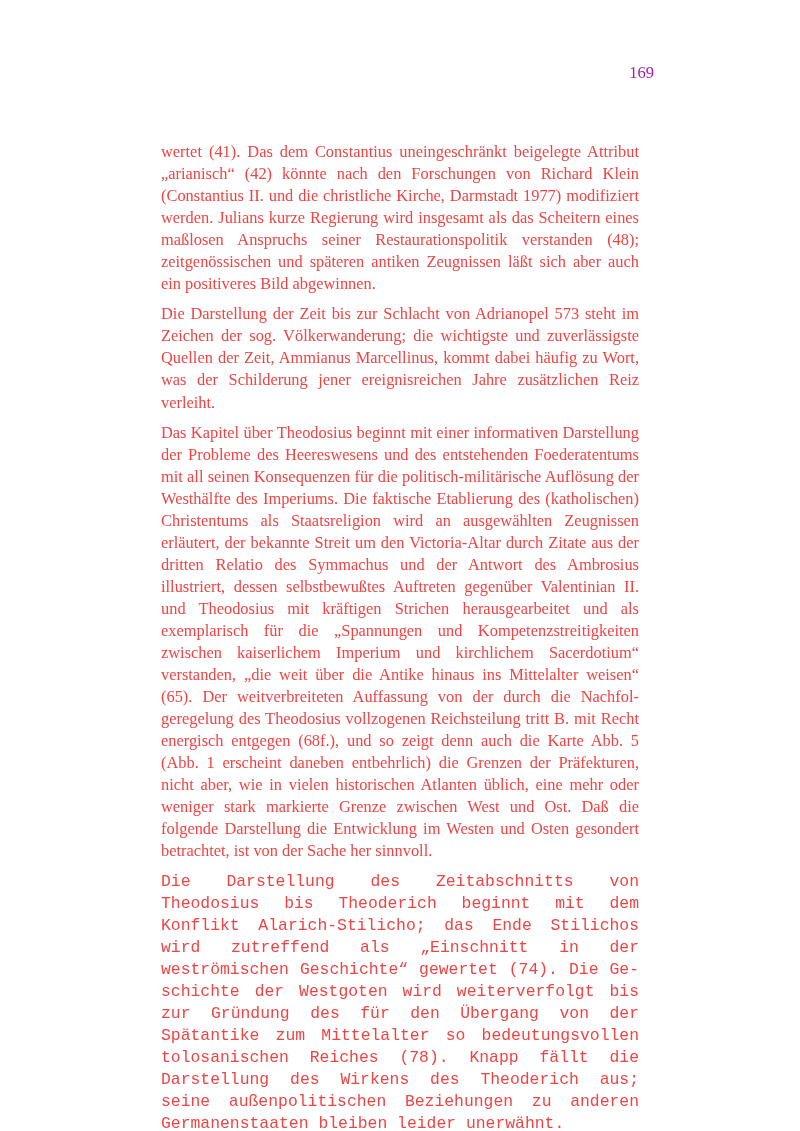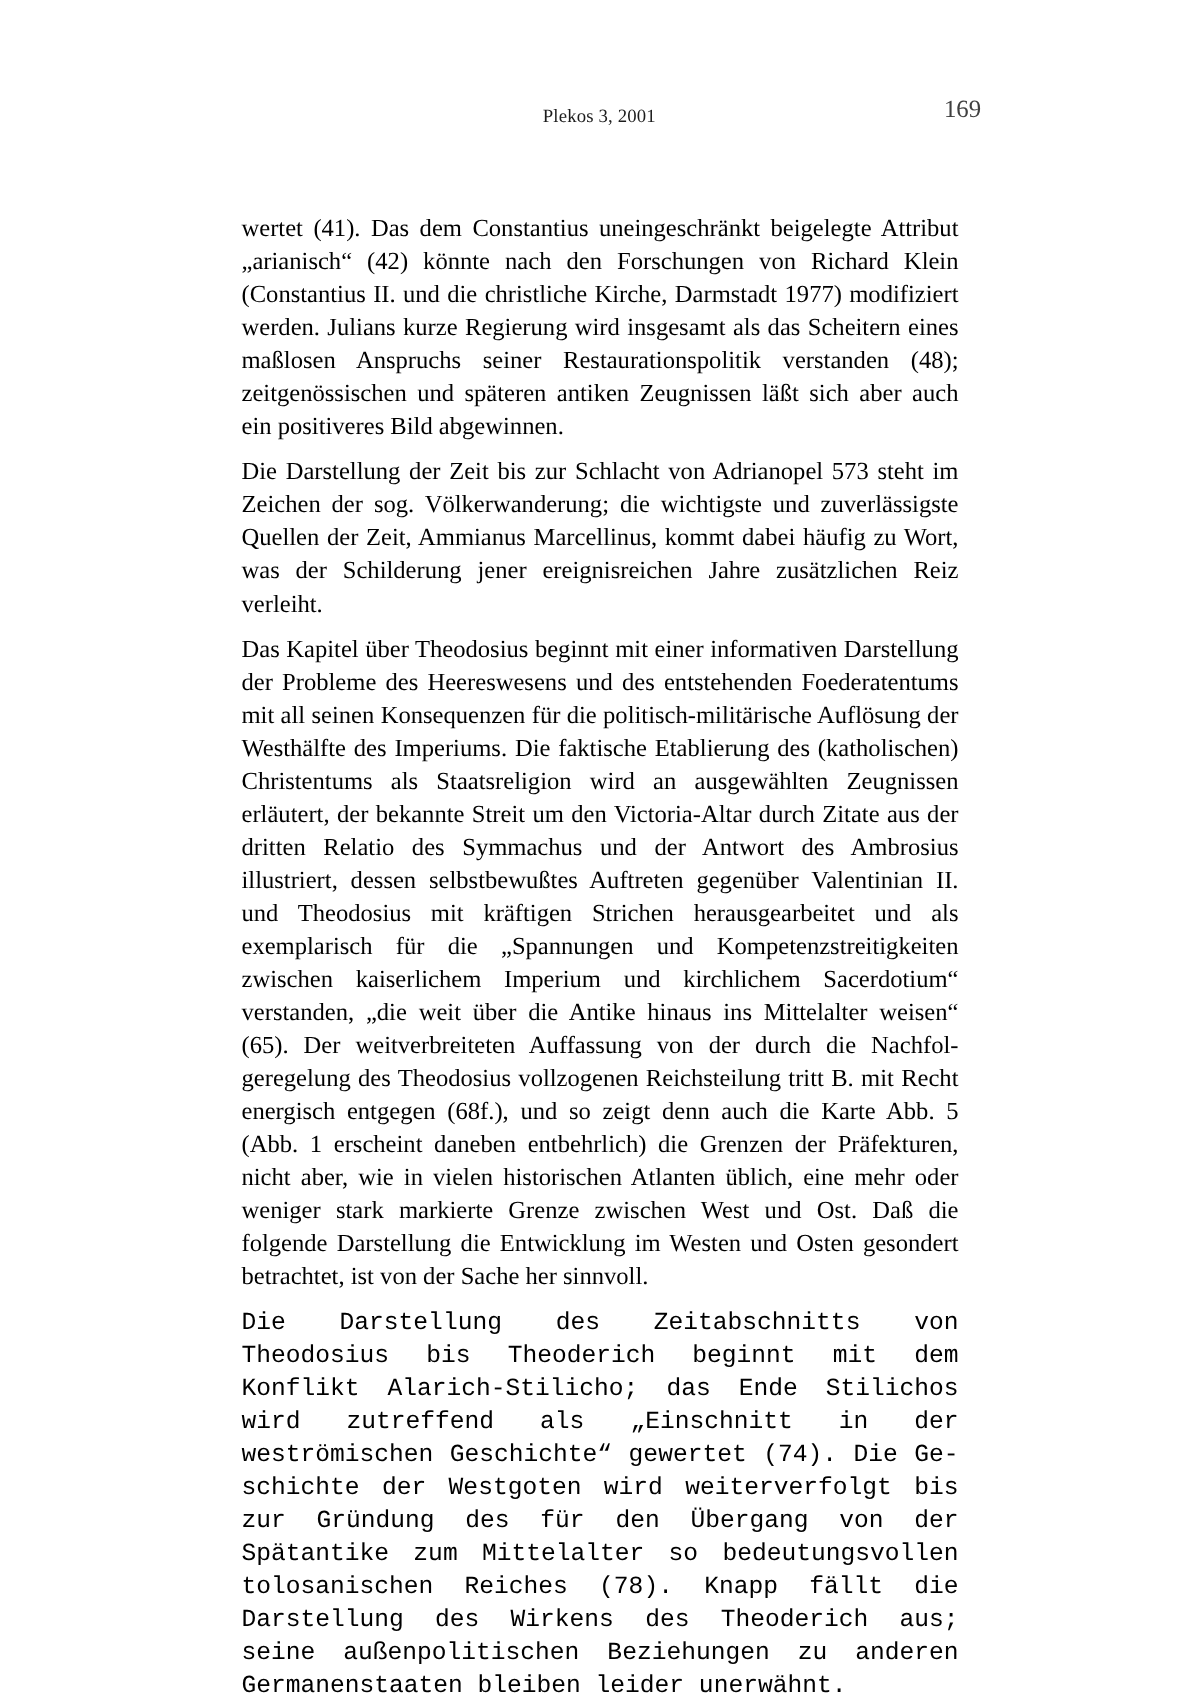--- a/index.html
+++ b/index.html
@@ -34,50 +34,49 @@
     text-align: center;
     font-size: 12.5px;
     letter-spacing: 0.1px;
     color: #1c1c1c;
   }
   .running-head .folio {
     position: absolute;
     right: -16px;
     top: -7px;
     font-size: 16.5px;
-    color: #404040;
+    color: #a21caf;
   }
   .body-text {
     position: absolute;
     top: 141px;
     left: 161px;
     width: 478px;
   }
   .para {
     margin: 0 0 8px 0;
     font-size: 16.4px;
     line-height: 22.05px;
     text-align: justify;
     text-justify: inter-word;
-    color: #000000;
+    color: #ef4444;
     hyphens: manual;
     -webkit-hyphens: manual;
   }
   .para:last-child {
     margin-bottom: 0;
     font-family: Liberation Mono, monospace;
   }
 </style>
 </head>
 <body>
 
 <div class="page">
 
   <div class="running-head">
-    <div class="journal">Plekos 3, 2001</div>
     <div class="folio">169</div>
   </div>
 
   <div class="body-text">
     <p class="para">wertet (41). Das dem Constantius uneingeschränkt beigelegte Attribut „ari­anisch“ (42) könnte nach den Forschungen von Richard Klein (Constantius II. und die christliche Kirche, Darmstadt 1977) modifiziert werden. Julians kurze Regierung wird insgesamt als das Scheitern eines maßlosen Anspruchs seiner Restaurationspolitik verstanden (48); zeitgenössischen und späteren antiken Zeugnissen läßt sich aber auch ein positiveres Bild abgewinnen.</p>
     <p class="para">Die Darstellung der Zeit bis zur Schlacht von Adrianopel 573 steht im Zei­chen der sog. Völkerwanderung; die wichtigste und zuverlässigste Quellen der Zeit, Ammianus Marcellinus, kommt dabei häufig zu Wort, was der Schilderung jener ereignisreichen Jahre zusätzlichen Reiz verleiht.</p>
     <p class="para">Das Kapitel über Theodosius beginnt mit einer informativen Darstellung der Probleme des Heereswesens und des entstehenden Foederatentums mit all seinen Konsequenzen für die politisch-militärische Auflösung der West­hälfte des Imperiums. Die faktische Etablierung des (katholischen) Chri­stentums als Staatsreligion wird an ausgewählten Zeugnissen erläutert, der bekannte Streit um den Victoria-Altar durch Zitate aus der dritten Relatio des Symmachus und der Antwort des Ambrosius illustriert, dessen selbstbe­wußtes Auftreten gegenüber Valentinian II. und Theodosius mit kräftigen Strichen herausgearbeitet und als exemplarisch für die „Spannungen und Kompetenzstreitigkeiten zwischen kaiserlichem Imperium und kirchlichem Sacerdotium“ verstanden, „die weit über die Antike hinaus ins Mittelalter weisen“ (65). Der weitverbreiteten Auffassung von der durch die Nachfol­geregelung des Theodosius vollzogenen Reichsteilung tritt B. mit Recht energisch entgegen (68f.), und so zeigt denn auch die Karte Abb. 5 (Abb. 1 erscheint daneben entbehrlich) die Grenzen der Präfekturen, nicht aber, wie in vielen historischen Atlanten üblich, eine mehr oder weniger stark mar­kierte Grenze zwischen West und Ost. Daß die folgende Darstellung die Entwicklung im Westen und Osten gesondert betrachtet, ist von der Sache her sinnvoll.</p>
     <p class="para">Die Darstellung des Zeitabschnitts von Theodosius bis Theoderich beginnt mit dem Konflikt Alarich-Stilicho; das Ende Stilichos wird zutreffend als „Einschnitt in der weströmischen Geschichte“ gewertet (74). Die Ge­schichte der Westgoten wird weiterverfolgt bis zur Gründung des für den Übergang von der Spätantike zum Mittelalter so bedeutungsvollen tolosani­schen Reiches (78). Knapp fällt die Darstellung des Wirkens des Theoderich aus; seine außenpolitischen Beziehungen zu anderen Germanenstaaten blei­ben leider unerwähnt.</p>
   </div>
 

